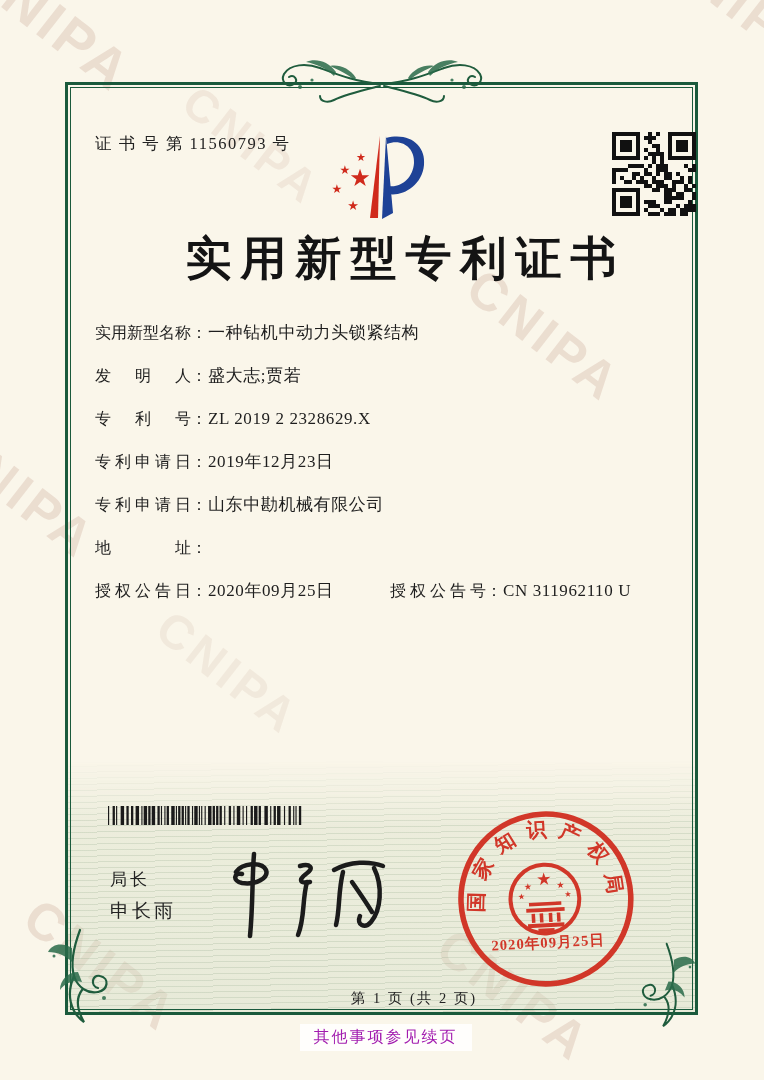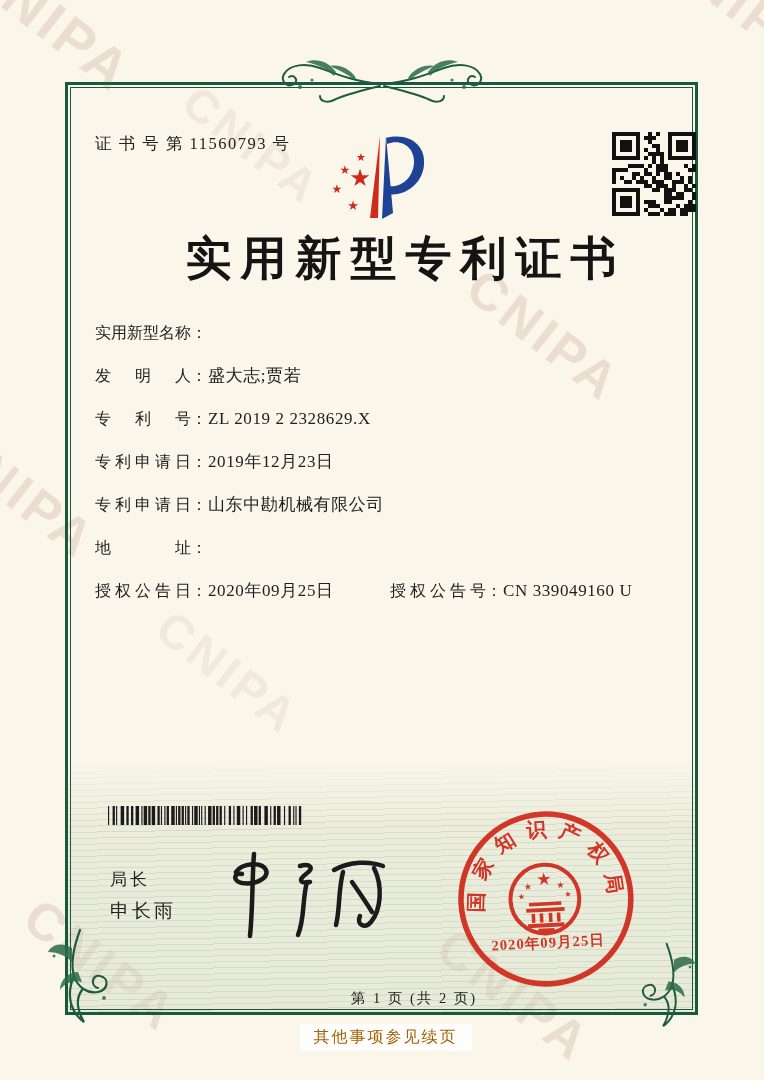--- a/index.html
+++ b/index.html
@@ -51,21 +51,21 @@
   .signer-name{position:absolute;left:110px;top:898px;font-size:19px;letter-spacing:3px;color:#222;
       font-family:"Liberation Sans","DejaVu Sans",sans-serif;z-index:4;}
   .signature{position:absolute;left:222px;top:848px;width:168px;height:92px;z-index:4;}
 
   .seal{position:absolute;left:457px;top:808px;width:178px;height:186px;z-index:5;transform:rotate(-3deg);opacity:0.93;}
 
   .page-info{position:absolute;left:65px;top:989px;width:698px;text-align:center;font-size:14.5px;
       letter-spacing:2px;color:#222;z-index:4;}
   .note{position:absolute;left:65px;top:1024px;width:633px;text-align:center;z-index:4;}
   .note span{display:inline-block;background:rgba(255,255,255,0.85);padding:3px 14px;font-size:16px;
-      letter-spacing:2px;color:#a16207;margin-left:8px;}
+      letter-spacing:2px;color:#a21caf;margin-left:8px;}
 </style>
 </head>
 <body>
 
 <div class="page">
 
   <div class="wm" style="left:-45px;top:-12px;font-size:56px;">CNIPA</div>
   <div class="wm" style="left:650px;top:-28px;font-size:52px;">CNIPA</div>
   <div class="wm" style="left:172px;top:118px;font-size:46px;color:rgba(202,165,150,0.18);">CNIPA</div>
   <div class="wm" style="left:455px;top:305px;font-size:52px;">CNIPA</div>
@@ -376,20 +376,21 @@
       <rect x="68" y="80" width="4" height="4" fill="#111"></rect>
       <rect x="72" y="80" width="4" height="4" fill="#111"></rect>
     </svg>
 
   <h1 class="title">实用新型专利证书</h1>
 
   <div class="fields">
     <div class="row">
       <span class="f-label">实用新型名称</span>
         <span class="colon">：</span>
+      <span class="f-value">一种钻机中动力头锁紧结构</span>
     </div>
     <div class="row">
       <span class="f-label">发明人</span>
         <span class="colon">：</span>
       <span class="f-value">盛大志;贾若</span>
     </div>
     <div class="row">
       <span class="f-label">专利号</span>
         <span class="colon">：</span>
       <span class="f-value">ZL 2019 2 2328629.X</span>
@@ -408,21 +409,21 @@
       <span class="f-label">地址</span>
         <span class="colon">：</span>
     </div>
     <div class="row grant">
       <span class="f-label">授权公告日</span>
         <span class="colon">：</span>
       <span class="f-value">2020年09月25日</span>
       <span class="pair2">
         <span class="f-label">授权公告号</span>
           <span class="colon">：</span>
-        <span class="f-value">CN 339049160 U</span>
+        <span class="f-value">CN 311962110 U</span>
       </span>
     </div>
   </div>
 
   <div class="body-text">
   </div>
 
   <svg class="barcode" id="barcode" viewBox="0 0 196 19" preserveAspectRatio="none">
       <rect x="0" y="0" width="1.15" height="19" fill="#1a1a1a"></rect>
       <rect x="4.6" y="0" width="2.3" height="19" fill="#1a1a1a"></rect>

